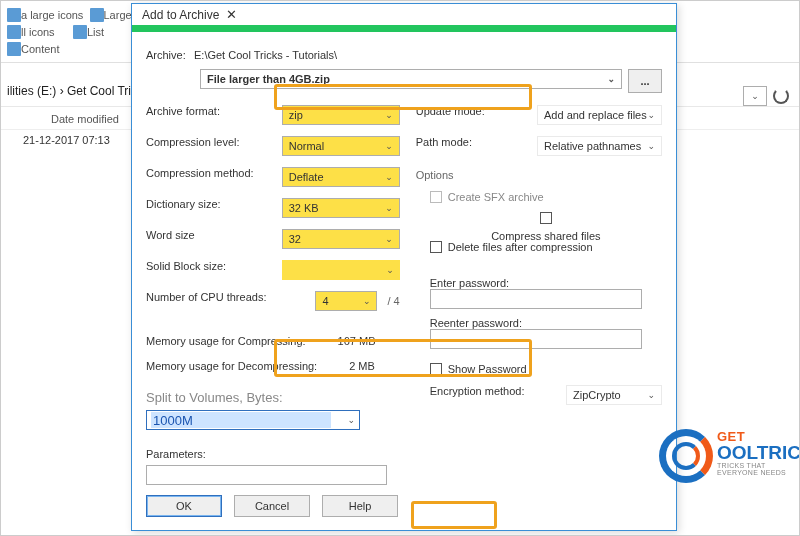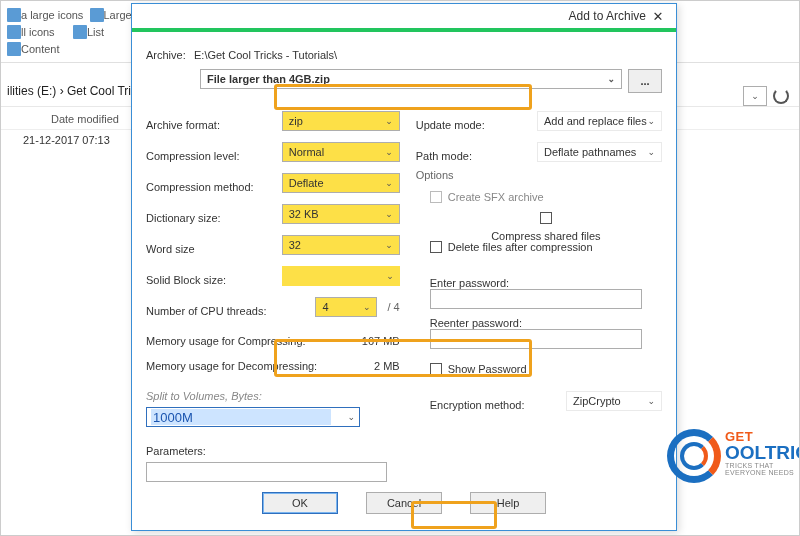--- a/index.html
+++ b/index.html
@@ -11,53 +11,53 @@
   .bg-icon { width: 14px; height: 14px; background: #5a9bd5; border-radius: 1px; display: inline-block; }
   .bg-layout { font-size: 11px; color: #666; text-align: center; padding-top: 1px; }
   .breadcrumb { font-size: 12px; color: #333; padding: 8px 6px; border-bottom: 1px solid #e8e8e8; }
   .breadcrumb span { color: #222; }
   .header-row { font-size: 11px; color: #555; padding: 6px 8px 4px 50px; border-bottom: 1px solid #eee; }
   .file-row { font-size: 11px; color: #333; padding: 4px 8px 4px 22px; }
   .refresh-area { position: absolute; top: 85px; right: 10px; display: flex; align-items: center; gap: 6px; }
   .small-select { border: 1px solid #adadad; background: #fff; font-size: 11px; height: 20px; width: 24px; display:flex; align-items:center; justify-content:center;}
   .refresh-icon { width: 16px; height: 16px; border: 2px solid #555; border-radius: 50%; border-top-color: transparent; position: relative; }
   .dialog { position: absolute; top: 2px; left: 130px; width: 546px; height: 528px; background: #fff; border: 1px solid #3a8ed6; box-shadow: 2px 2px 8px rgba(0,0,0,0.15); display:flex; flex-direction:column;}
-  .dlg-title { height: 28px; border-bottom: 4px solid #22c55e; display: flex; align-items: center; justify-content: flex-end; padding: 0 6px 0 10px; font-size: 12px; color: #333; }
+  .dlg-title { height: 28px; border-bottom: 7px solid #22c55e; display: flex; align-items: center; justify-content: flex-start; padding: 0 6px 0 10px; font-size: 12px; color: #333; }
   .dlg-close { width: 24px; height: 20px; display:flex; align-items:center; justify-content:center; font-size:13px; color:#333; }
   .dlg-body { flex:1; padding: 10px 14px 10px 14px; font-size: 11px; color: #333; }
   .row { display: flex; align-items: center; min-height: 25px; }
   .label { flex-shrink: 0; }
   .archive-path { font-size: 11px; color: #333; }
   .archive-combo { display:flex; gap:6px; margin-top:2px;font-weight:bold; }
   .wide-combo { flex:1; border:1px solid #adadad; height:20px; display:flex; align-items:center; padding:0 6px; justify-content:space-between; }
   .ellipsis-btn { width:34px; height:24px; border:1px solid #adadad; background:#efefef; display:flex; align-items:center; justify-content:center; }
   .cols { display:flex; margin-top:12px; gap: 16px;}
   .col { flex:1; display:flex; flex-direction:column; gap: 5px;}
-  .field-row { display:flex; align-items:flex-end; justify-content:space-between; height: 26px; gap: 16px; }
+  .field-row { display:flex; align-items:flex-start; justify-content:space-between; height: 26px; gap: 16px; }
   .combo { border:1px solid #adadad; height:20px; width:118px; display:flex; align-items:center; padding:0 6px; justify-content:space-between; background:#fde047; font-size:11px; }
   .combo.small { width: 62px;}
   .chev { font-size: 9px; color: #555; }
   .hl-format { position:absolute; top:80px; left:142px; width:258px; height:26px; border:3px solid #efa21d; border-radius:3px; pointer-events:none; }
   .hl-split { position:absolute; top:335px; left:142px; width:258px; height:38px; border:3px solid #efa21d; border-radius:3px; pointer-events:none; }
   .hl-ok { position:absolute; top:497px; left:279px; width:86px; height:28px; border:3px solid #efa21d; border-radius:3px; pointer-events:none; }
-  .mem-row { display:flex; justify-content:space-between; height:20px; align-items:center;gap:32px;}
-  .split-label { font-size:11px; color:#666;font-style:italic;}
+  .mem-row { display:flex; justify-content:flex-start; height:20px; align-items:center;gap:32px;}
+  .split-label { font-size:13px; color:#666;}
   .split-combo { border:1px solid #2f6fbd; height:20px; width:214px; display:flex; align-items:center; justify-content:space-between; padding:0 4px; background:#fff;}
   .split-combo input { border:none; outline:none; font-size:13px; color:#1b55b0; background:#cde4ff; width: 180px; height:16px; padding:0 2px;}
   .params input, .textinput { border:1px solid #adadad; height:20px; width:241px; font-size:11px; padding:0 4px; outline:none;}
   .right-combo { border:1px solid #eaeaea; height:20px; width:125px; display:flex; align-items:center; justify-content:space-between; padding:0 6px; font-size:11px;}
   .section-title { color:#666; margin-top:2px; margin-bottom:1px; }
   .checkbox-row { display:flex; align-items:center; gap:6px; height:20px;}
   .cb { width:12px; height:12px; border:1px solid #555; background:#fff; flex-shrink:0;}
   .cb.dim { border-color:#bbb; }
   .pw-input { border:1px solid #adadad; height:20px; width: 212px; }
-  .buttons { display:flex; justify-content:center; gap:28px; padding:10px 0 0 0;}
+  .buttons { display:flex; justify-content:flex-start; gap:12px; padding:10px 0 0 0;}
   .btn { width:76px; height:22px; border:1px solid #adadad; background:#efefef; display:flex; align-items:center; justify-content:center; font-size:11px;}
   .btn.primary { border:1px solid #2f6fbd; box-shadow: inset 0 0 0 1px #7ab5f0;}
-  .logo { position:absolute; right:0; bottom:52px; width:132px; }
+  .logo { position:absolute; right:8px; bottom:52px; width:132px; }
   .logo-ring { width:54px; height:54px; border:7px solid #1b6fc1; border-right-color:#f05a19; border-radius:50%; position:relative; float:left;}
   .logo-ring::after{content:""; position:absolute; inset:6px; border:4px solid #1b6fc1; border-right-color:#f05a19; border-radius:50%;}
   .logo-text { margin-left:58px; }
   .logo-get{ color:#f05a19; font-weight:600; font-size:13px; letter-spacing:0.5px;}
   .logo-main{ color:#1b6fc1; font-weight:800; font-size:19px; line-height:18px;}
   .logo-tag{ color:#888; font-size:7px; letter-spacing:0.3px;}
   .slash{ font-size:11px; color:#666; }
   .dim-label{ color:#888; }
 </style>
 </head>
@@ -183,21 +183,21 @@
         <div class="field-row">
           <span>Update mode:</span>
           <div class="right-combo">
             <span>Add and replace files</span>
               <span class="chev">⌄</span>
           </div>
         </div>
         <div class="field-row">
           <span>Path mode:</span>
           <div class="right-combo">
-            <span>Deflate pathnames</span>
+            <span>Relative pathnames</span>
               <span class="chev">⌄</span>
           </div>
         </div>
         <div class="section-title">Options</div>
         <div class="checkbox-row" style="padding-left:14px;">
           <div class="cb dim"></div>
           <span class="dim-label">Create SFX archive</span>
         </div>
         <div class="checkbox-row" style="padding-left:14px;flex-direction:column;">
           <div class="cb"></div>

